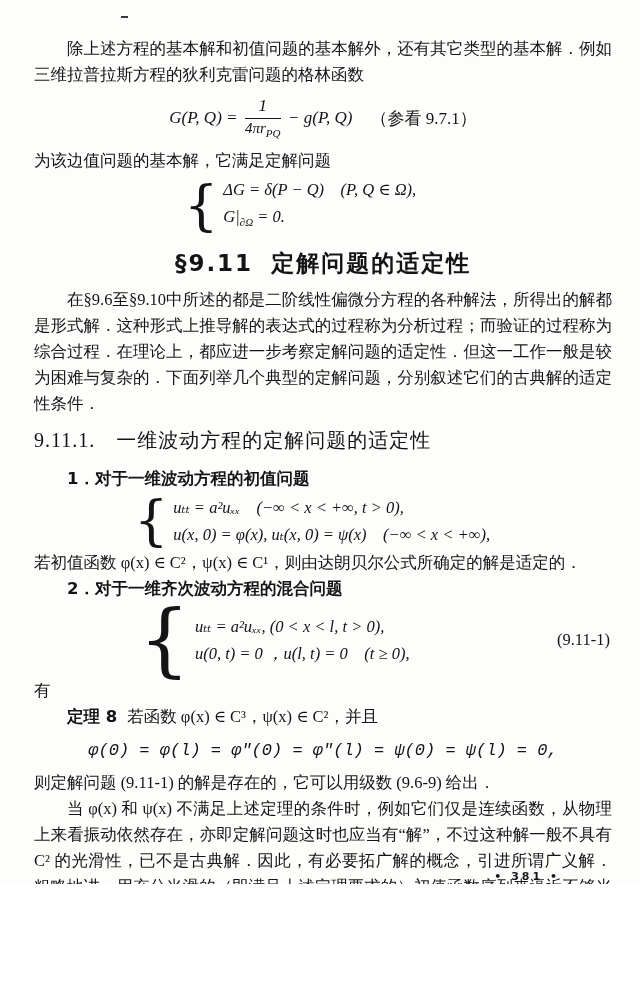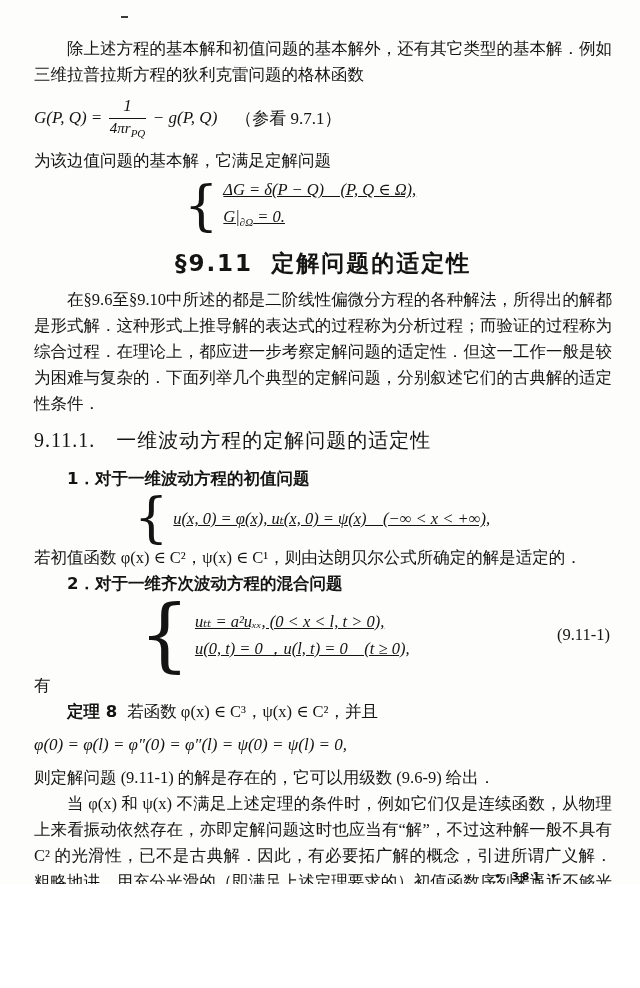--- a/index.html
+++ b/index.html
@@ -22,21 +22,21 @@
     text-align: justify;
   }
   .indent { text-indent: 2em; }
   .bold-line {
     font-family: "DejaVu Sans", "Liberation Sans", sans-serif;
     font-weight: bold;
   }
   
   .equation {
     display: flex;
-    justify-content: flex-start;
+    justify-content: center;
     align-items: center;
     font-size: 17px;
     margin: 4px 0;
     min-height: 52px;
   }
   .math { font-style: italic; }
   .upright { font-style: normal; }
   .frac {
     display: inline-flex;
     flex-direction: column;
@@ -60,21 +60,21 @@
   }
   .brace {
     font-family: "DejaVu Serif", serif;
     font-weight: 300;
     margin-right: 5px;
     line-height: 0.9;
   }
   .brace.two { font-size: 54px; }
   .brace.three { font-size: 80px; }
   .sys-lines { display: flex; flex-direction: column; }
-  .sys-lines .sys-line { line-height: 27px; font-style: italic; text-decoration: underline; }
+  .sys-lines .sys-line { line-height: 27px; font-style: italic; }
   .sys-wrap { position: relative; }
   .eq-number {
     position: absolute;
     right: 2px;
     top: 50%;
     transform: translateY(-50%);
     font-style: normal;
     font-size: 16.5px;
   }
   
@@ -154,20 +154,21 @@
 
   <p class="body-text indent">在§9.6至§9.10中所述的都是二阶线性偏微分方程的各种解法，所得出的解都是形式解．这种形式上推导解的表达式的过程称为分析过程；而验证的过程称为综合过程．在理论上，都应进一步考察定解问题的适定性．但这一工作一般是较为困难与复杂的．下面列举几个典型的定解问题，分别叙述它们的古典解的适定性条件．</p>
 
   <h2 class="sub-heading">9.11.1.　一维波动方程的定解问题的适定性</h2>
 
   <p class="body-text indent bold-line">1．对于一维波动方程的初值问题</p>
 
   <div class="system" style="margin-left:100px;">
     <span class="brace two">{</span>
     <span class="sys-lines">
+      <span class="sys-line">uₜₜ = a²uₓₓ　(−∞ &lt; x &lt; +∞, t &gt; 0),</span>
       <span class="sys-line">u(x, 0) = φ(x), uₜ(x, 0) = ψ(x)　(−∞ &lt; x &lt; +∞),</span>
     </span>
   </div>
 
   <p class="body-text">若初值函数 φ(x) ∈ C²，ψ(x) ∈ C¹，则由达朗贝尔公式所确定的解是适定的．</p>
 
   <p class="body-text indent bold-line">2．对于一维齐次波动方程的混合问题</p>
 
   <div class="sys-wrap">
     <div class="system" style="margin-left:105px;">
@@ -179,21 +180,21 @@
     </div>
     <span class="eq-number">(9.11-1)</span>
   </div>
 
   <p class="body-text">有</p>
 
   <p class="body-text indent">
     <span class="theorem-label">定理 8</span><span>若函数 φ(x) ∈ C³，ψ(x) ∈ C²，并且</span>
   </p>
 
-  <div class="equation" style="min-height:32px;">
+  <div class="equation" style="min-height:32px;font-family:Liberation Mono, monospace;">
     <span class="math">φ(0) = φ(l) = φ″(0) = φ″(l) = ψ(0) = ψ(l) = 0,</span>
   </div>
 
   <p class="body-text">则定解问题 (9.11-1) 的解是存在的，它可以用级数 (9.6-9) 给出．</p>
 
   <p class="body-text indent">当 φ(x) 和 ψ(x) 不满足上述定理的条件时，例如它们仅是连续函数，从物理上来看振动依然存在，亦即定解问题这时也应当有“解”，不过这种解一般不具有 C² 的光滑性，已不是古典解．因此，有必要拓广解的概念，引进所谓广义解．粗略地讲，用充分光滑的（即满足上述定理要求的）初值函数序列来逼近不够光滑的初值函数，前者所对应的古典解序列的极限，定义为后者所确定的定解问题的广义解．这仅是广义解中强解的概念，还有关于广义解中弱解的概念，就不在此叙述了．引入广义解的好处在于放宽了对定解条件光滑性的要求，从而使定解问题所能描述的物理现象更为广泛．</p>
 
   <div class="page-number">• 381 •</div>
 
 </div>

